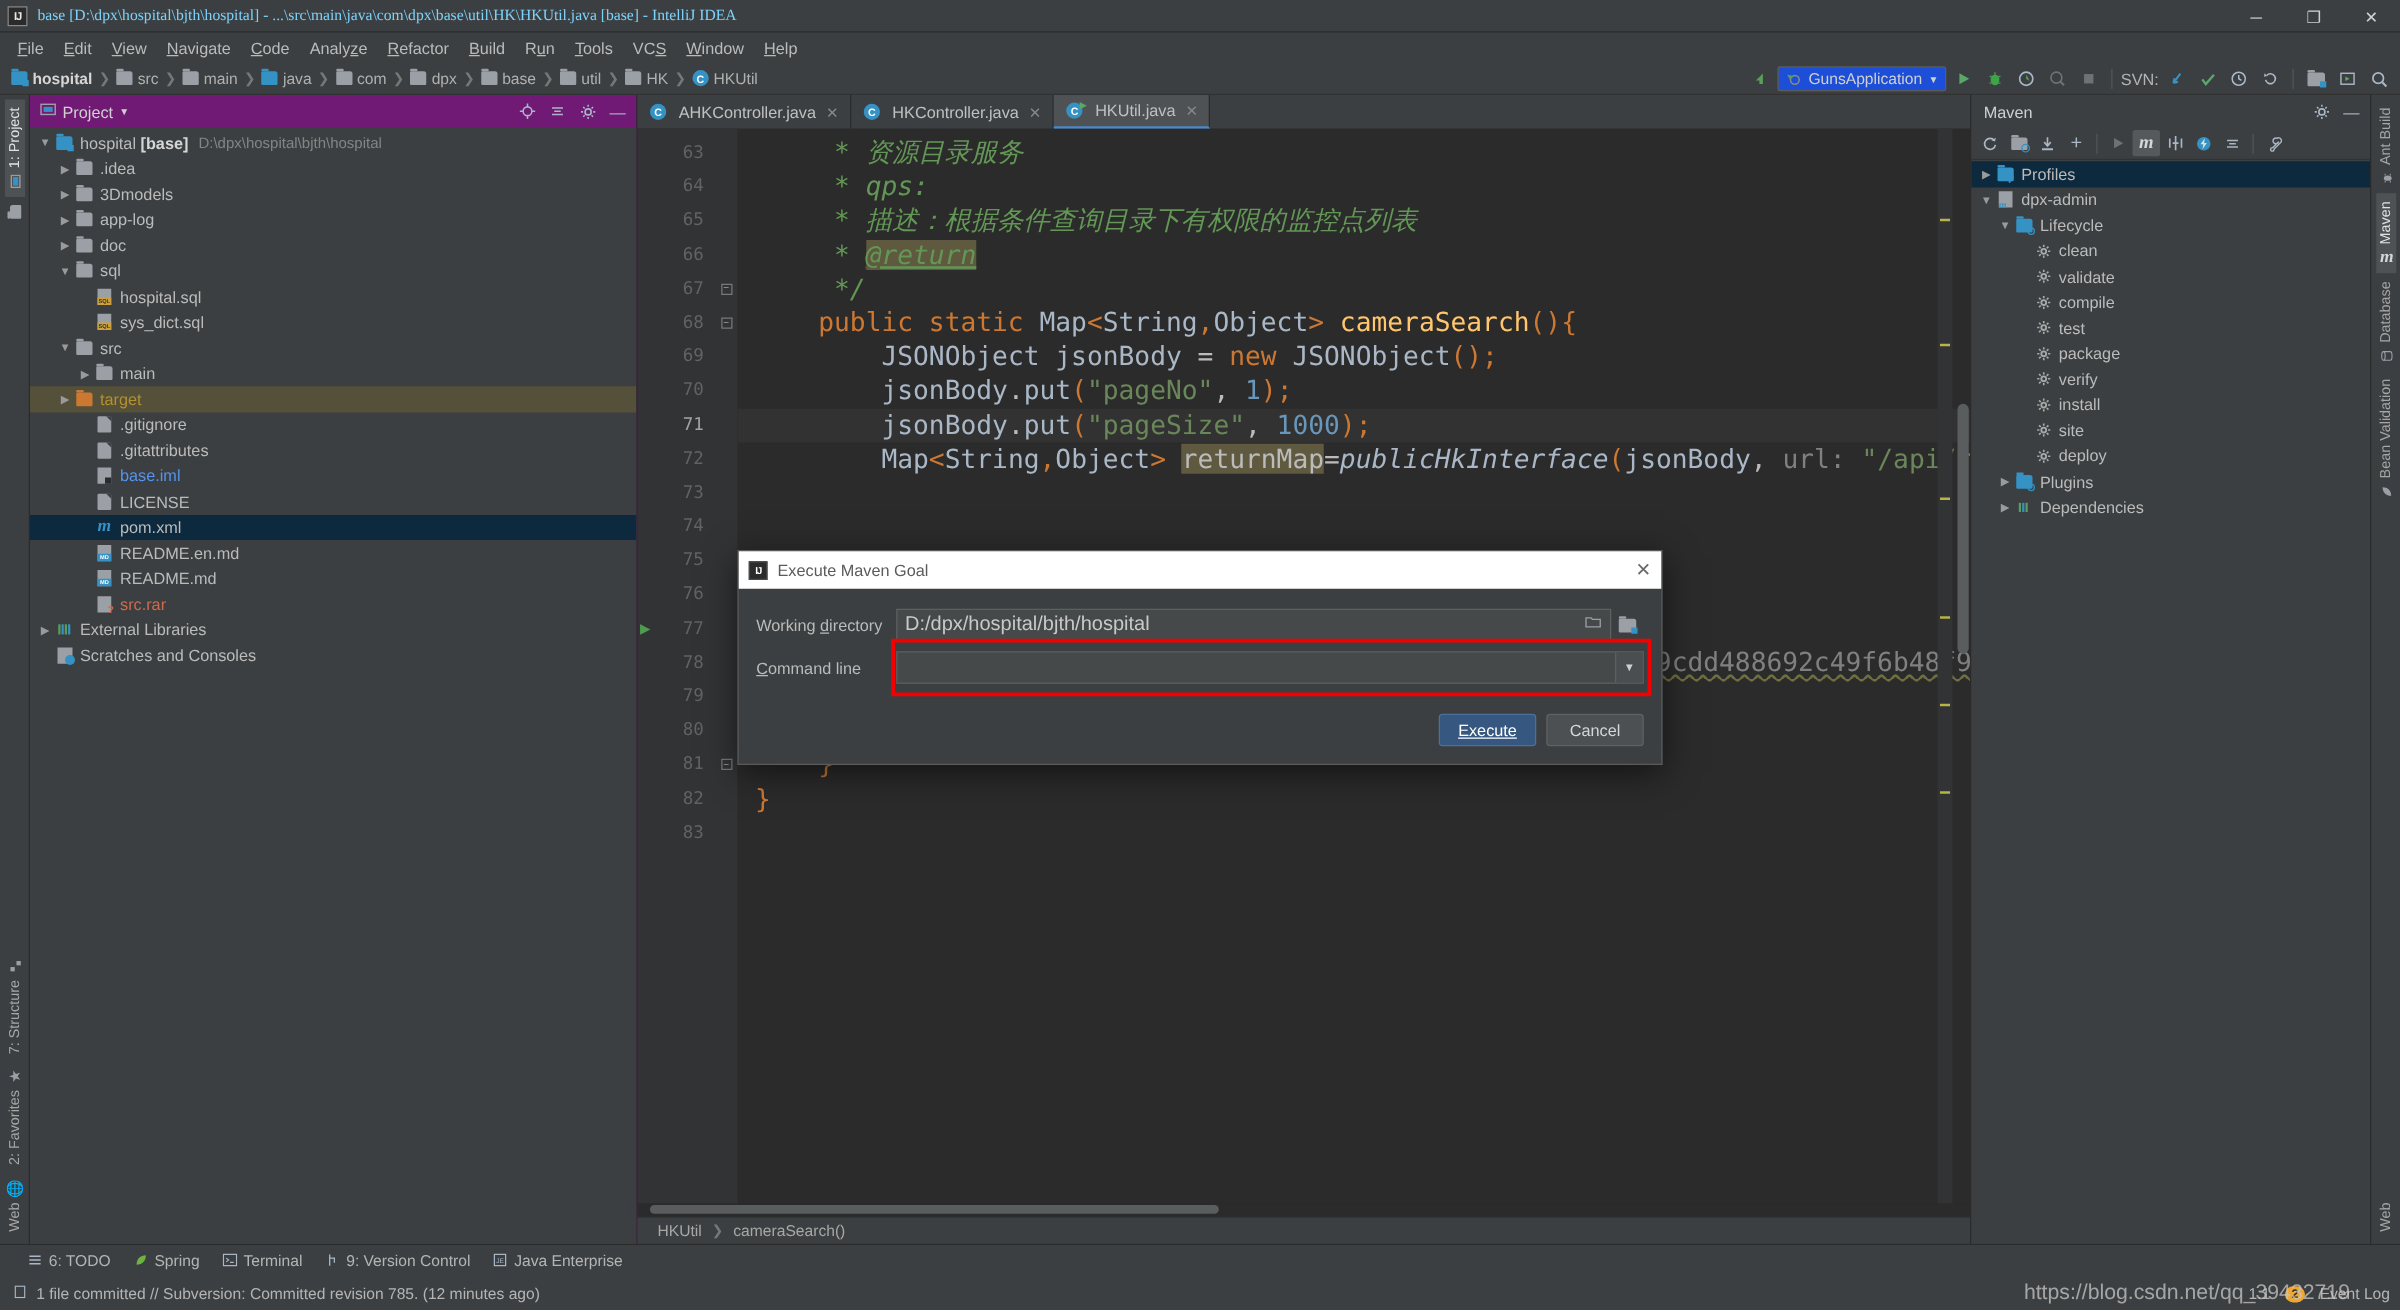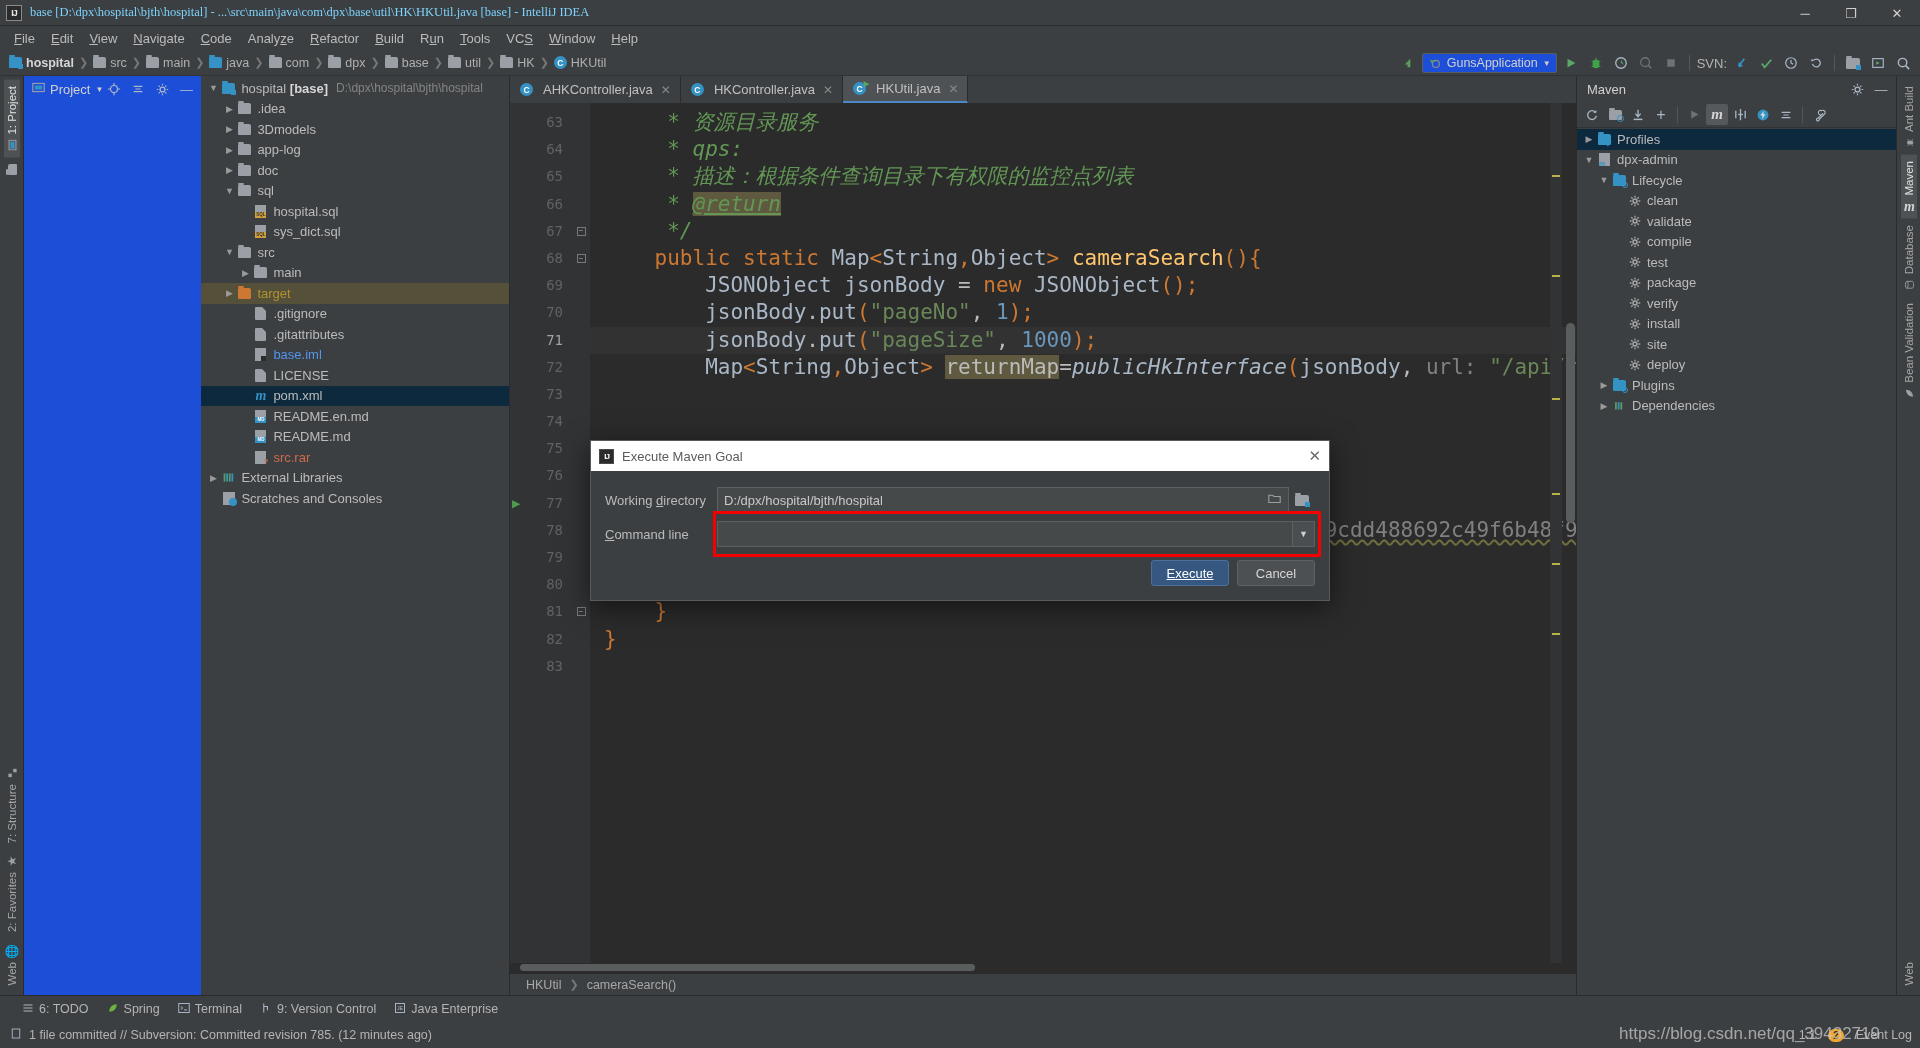--- a/index.html
+++ b/index.html
@@ -52,21 +52,21 @@
   
   .lstrip{width:24px;background:#3c3f41;border-right:1px solid #2b2b2b;
           display:flex;flex-direction:column;justify-content:space-between;align-items:center;
           padding:4px 0;}
   .vtab{writing-mode:vertical-rl;transform:rotate(180deg);font-size:11.5px;color:#a6a6a6;
         padding:6px 2px;display:flex;align-items:center;gap:5px;}
   .vtab.active{background:#4e5254;color:#e0e0e0;}
   .vic{width:12px;height:12px;transform:rotate(90deg);display:flex;align-items:center;justify-content:center;}
 
   
-  .project{width:486px;background:#1d4ed8;display:flex;flex-direction:row;
+  .project{width:486px;background:#701a75;display:flex;flex-direction:column;
            border-right:1px solid #2b2b2b;}
   .ppanel-head{height:26px;display:flex;align-items:center;padding:0 4px 0 8px;}
   .ppanel-title{font-size:13px;color:#d0d0d0;display:flex;align-items:center;gap:5px;}
   .ppanel-icons{margin-left:auto;display:flex;align-items:center;gap:2px;}
   .ptree{flex:1;overflow:hidden;background:#3c3f41;padding-top:2px;font-size:13px;}
   .trow{height:20.5px;display:flex;align-items:center;padding-left:4px;white-space:nowrap;}
   .trow.sel{background:#0d293e;}
   .trow.hl{background:#54503a;}
   .tw{width:16px;display:flex;align-items:center;justify-content:center;color:#9a9a9a;font-size:9px;}
   .tlabel{margin-left:2px;color:#bbbbbb;}
@@ -151,30 +151,30 @@
   .dlg-logo{width:15px;height:15px;background:#2b2b2b;border:1px solid #4a4a4a;color:#fff;
             font-size:8px;font-weight:bold;display:flex;align-items:center;justify-content:center;
             letter-spacing:-1px;margin-right:8px;}
   .dlg-title-text{font-size:13px;color:#5b5b5b;}
   .dlg-close{margin-left:auto;color:#6b6b6b;font-size:15px;}
   .dlg-body{padding:16px 14px 6px 14px;}
   .frow{display:flex;align-items:center;margin-bottom:8px;position:relative;}
   .flabel{width:112px;font-size:13px;color:#bbbbbb;}
   .flabel u{text-decoration:underline;}
   .ftext{flex:1;height:24px;background:#45494a;border:1px solid #5e6060;
-         display:flex;align-items:center;padding:12px 6px;font-size:13px;color:#c9c9c9;}
+         display:flex;align-items:center;padding:12px 6px;font-size:16px;color:#c9c9c9;}
   .ftext .btns{margin-left:auto;display:flex;align-items:center;gap:4px;}
   .fbrowse{width:26px;height:24px;display:flex;align-items:center;justify-content:center;}
   .combo{flex:1;height:26px;background:#45494a;border:1px solid #5e6060;display:flex;align-items:center;}
   .combo-input{flex:1;padding:0 6px;font-size:13px;color:#c9c9c9;}
   .combo-arrow{width:22px;height:24px;background:#4a4e50;border-left:1px solid #5e6060;
                display:flex;align-items:center;justify-content:center;color:#cfcfcf;font-size:9px;}
   .redbox{position:absolute;border:3px solid #f50000;left:108px;right:-6px;top:-10px;bottom:-10px;
           pointer-events:none;}
-  .dlg-buttons{display:flex;justify-content:flex-end;gap:8px;padding:3px 14px 14px 0;}
+  .dlg-buttons{display:flex;justify-content:flex-end;gap:8px;padding:14px 14px 14px 0;}
   .btn{min-width:78px;height:26px;border-radius:3px;display:flex;align-items:center;
        justify-content:center;font-size:13px;}
   .btn.primary{background:#365880;border:1px solid #4c7099;color:#ffffff;}
   .btn.primary u{text-decoration:underline;}
   .btn.default{background:#4c5052;border:1px solid #5e6264;color:#d6d6d6;}
 </style>
 </head>
 <body>
 
 <div class="titlebar">

